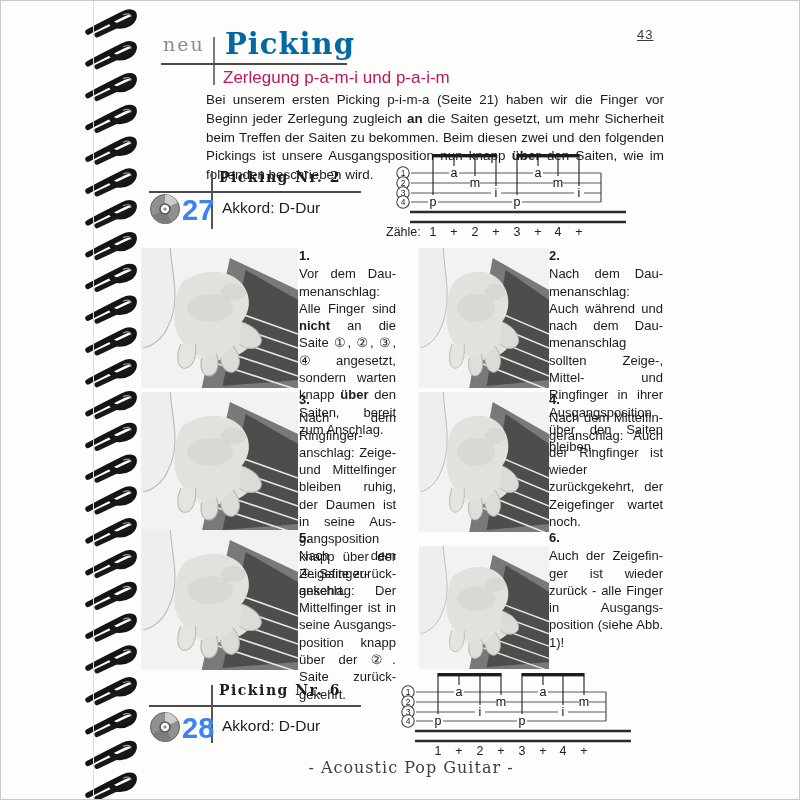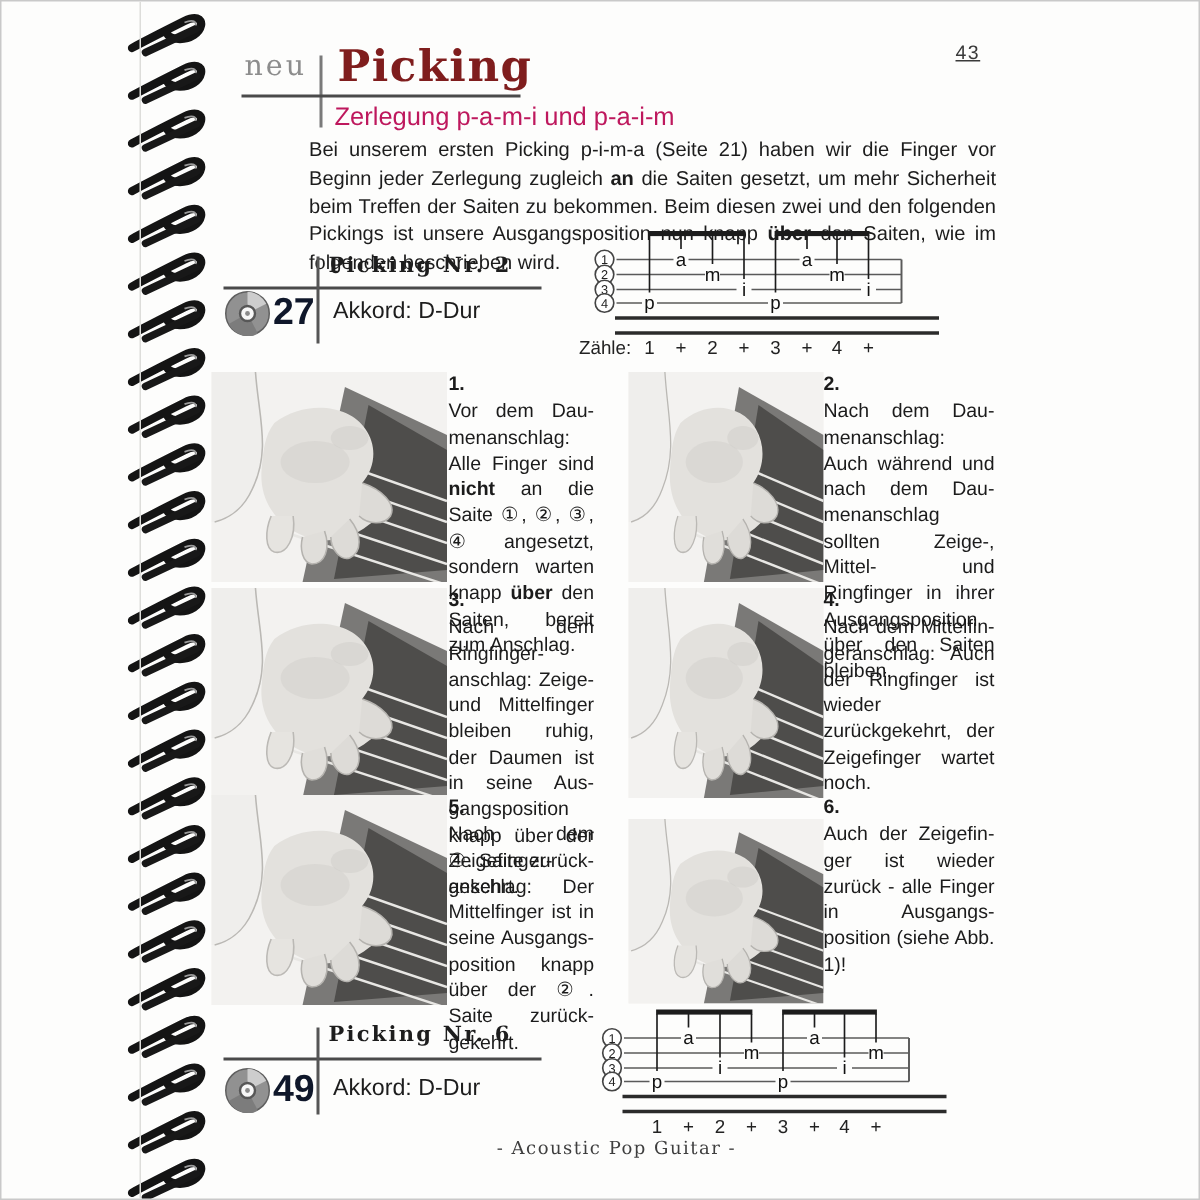--- a/index.html
+++ b/index.html
@@ -7,36 +7,36 @@
           font-family:"Liberation Sans",sans-serif;overflow:hidden;}
   .defs{position:absolute;width:0;height:0;}
   .spiral{position:absolute;left:84px;top:0;width:64px;height:800px;}
   .page-edge{position:absolute;left:92px;top:0;width:1px;height:798px;background:#ddddda;}
   .pagenum{position:absolute;left:636px;top:26px;font-size:13px;color:#3a3a3a;letter-spacing:1px;text-decoration:underline;}
   .vline{position:absolute;width:2px;background:#555;}
   .hrule{position:absolute;height:2px;background:#4a4a4a;}
   .h-neu{position:absolute;left:162px;top:32px;font-family:"DejaVu Serif",serif;font-size:19px;
          color:#8d8d8d;letter-spacing:2px;}
   .h-title{position:absolute;left:224px;top:26px;font-family:"DejaVu Serif",serif;font-weight:bold;
-         font-size:29px;color:#7f1d1d;letter-spacing:1px;}
+         font-size:29px;color:#0369a1;letter-spacing:1px;}
   .h-sub{position:absolute;left:222px;top:67px;font-size:17px;color:#be185d;}
   .intro{position:absolute;left:205px;top:90px;width:458px;margin:0;font-size:13.4px;line-height:1.4;
          text-align:justify;color:#1c1c1c;hyphens:manual;-webkit-hyphens:manual;}
   .ex-title{position:absolute;font-family:"DejaVu Serif",serif;font-weight:bold;font-size:14px;
          letter-spacing:1.5px;color:#1d1d1d;}
-  .track{position:absolute;font-size:25px;font-weight:bold;color:#0f172a;}
+  .track{position:absolute;font-size:29px;font-weight:bold;color:#3b82f6;}
   .chord{position:absolute;font-size:15.5px;color:#1d1d1d;text-align:center;}
   .cd{position:absolute;width:34px;height:34px;}
   .tab{position:absolute;width:280px;height:94px;font-family:"Liberation Sans",sans-serif;}
   .photo{position:absolute;height:140px;background:#f3f2f0;}
   .stext{position:absolute;font-size:13px;line-height:1.33;text-align:justify;color:#1b1b1b;
          hyphens:manual;-webkit-hyphens:manual;}
   .snum{font-weight:bold;display:block;margin-bottom:1px;}
   .footer{position:absolute;left:300px;top:757px;width:220px;text-align:center;
-         font-family:"DejaVu Serif",serif;font-size:12px;color:#3e3e3e;letter-spacing:1px;}
+         font-family:"DejaVu Serif",serif;font-size:16px;color:#3e3e3e;letter-spacing:1px;}
   .b{font-weight:bold;}
 </style>
 </head>
 <body>
 
 <div class="canvas">
 
   <svg class="defs" aria-hidden="true">
     <defs>
       <g id="coil">
@@ -220,21 +220,21 @@
     <span class="snum">6.</span>
     <div><span>Auch der Zeigefin­ger ist wieder zurück - alle Finger in Aus­gangs­position (siehe Abb. 1)!</span></div>
   </div>
 
   <div class="ex-title" style="left:218px;top:681px;">Picking Nr. 6</div>
   <div class="hrule" style="left:148px;top:704px;width:212px;"></div>
   <div class="vline" style="left:210px;top:684px;height:58px;"></div>
   <svg class="cd" style="left:147px;top:709px;" viewBox="0 0 34 34">
       <use href="#cdicon"></use>
     </svg>
-  <div class="track" style="left:181px;top:711px;">49</div>
+  <div class="track" style="left:181px;top:711px;">28</div>
   <div class="chord" style="left:221px;top:716px;">Akkord: D-Dur</div>
   <svg id="tab-1" class="tab" style="left:390px;top:666px;" viewBox="0 0 280 94">
       <line x1="24" y1="64" x2="240" y2="64" stroke="#2b2b2b" stroke-width="2.4"></line>
       <line x1="24" y1="74" x2="240" y2="74" stroke="#2b2b2b" stroke-width="2.4"></line>
       <line x1="25" y1="25" x2="215" y2="25" stroke="#5a5a5a" stroke-width="1"></line>
       <line x1="25" y1="35" x2="215" y2="35" stroke="#5a5a5a" stroke-width="1"></line>
       <line x1="25" y1="45" x2="215" y2="45" stroke="#5a5a5a" stroke-width="1"></line>
       <line x1="25" y1="54" x2="215" y2="54" stroke="#5a5a5a" stroke-width="1"></line>
       <line x1="215" y1="25" x2="215" y2="54" stroke="#5a5a5a" stroke-width="1.3"></line>
       <circle cx="17" cy="25" r="6.2" fill="#fff" stroke="#444" stroke-width="1.1"></circle>

